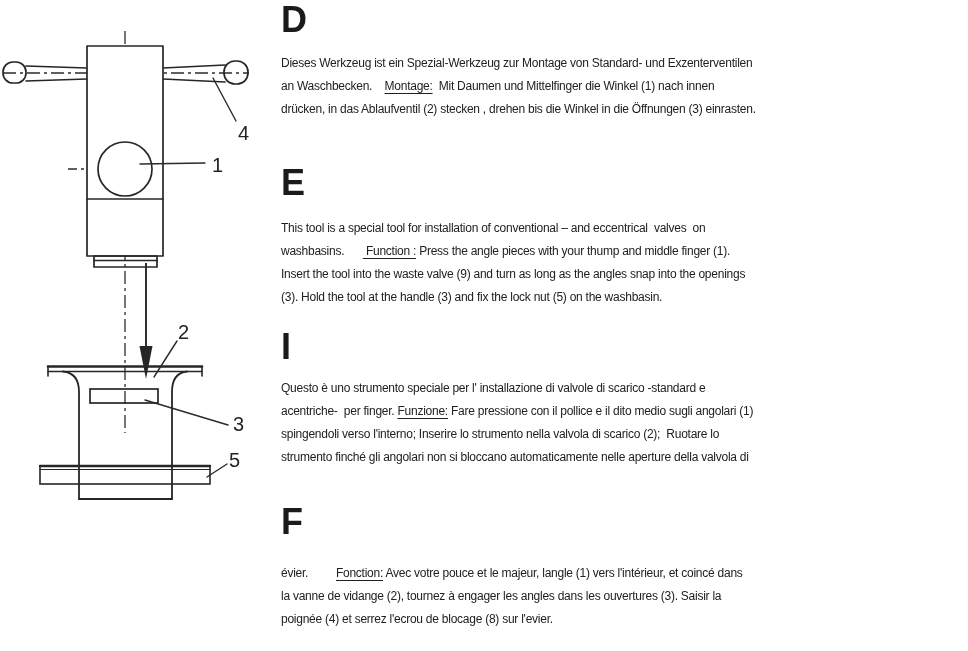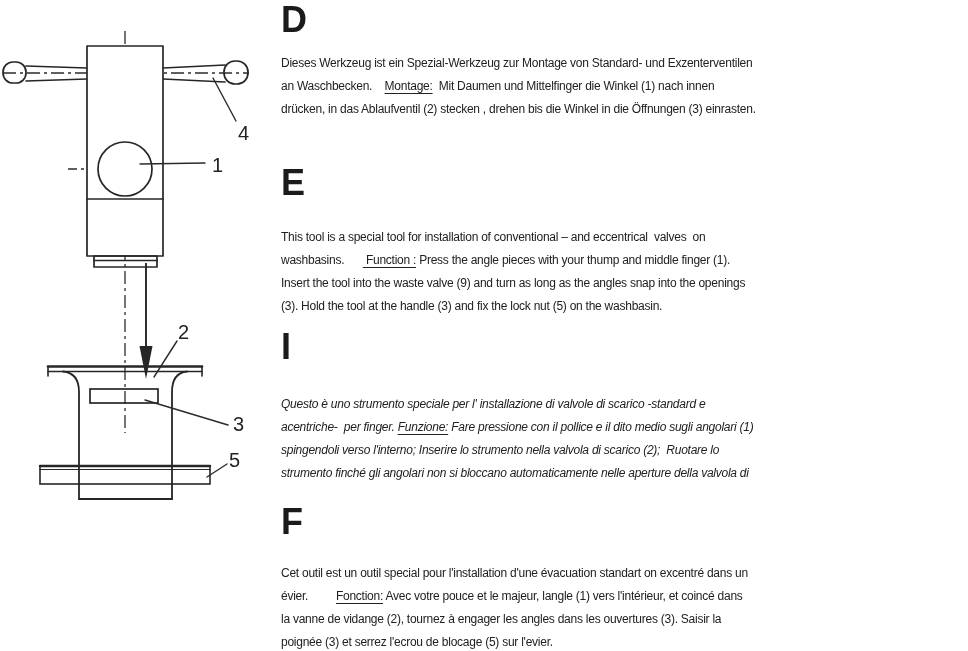--- a/index.html
+++ b/index.html
@@ -45,22 +45,22 @@
     line-height: 40px;
     color: #1b1b1b;
   }
   .para {
     font-size: 12px;
     line-height: 23px;
     letter-spacing: -0.25px;
     color: #212121;
   }
   .sec-d .para { margin-top: 12px; }
-  .sec-e .para { margin-top: 23px; }
-  .sec-i .para { margin-top: 26px; font-style: italic; }
+  .sec-e .para { margin-top: 14px; }
+  .sec-i .para { margin-top: 10px; }
   .sec-f .para { margin-top: 20px; }
   .para .line { white-space: pre; }
   .para .u {
     text-decoration: underline;
     text-underline-offset: 3px;
   }
 </style>
 </head>
 <body>
 
@@ -143,19 +143,18 @@
     <div class="para">
         <div class="line"><span>Questo è uno strumento speciale per l' installazione di valvole di scarico -standard e</span></div>
         <div class="line"><span>acentriche-  per finger. </span><span class="u">Funzione:</span><span> Fare pressione con il pollice e il dito medio sugli angolari (1)</span></div>
         <div class="line"><span>spingendoli verso l'interno; Inserire lo strumento nella valvola di scarico (2);  Ruotare lo</span></div>
         <div class="line"><span>strumento finché gli angolari non si bloccano automaticamente nelle aperture della valvola di</span></div>
       </div>
   </div>
   <div class="sec sec-f">
     <div class="heading">F</div>
     <div class="para">
-        <div class="line"><span>Cet outil est un outil special pour l'installation d'une évacuation standart on excentré dans un</span></div>
         <div class="line"><span>évier.         </span><span class="u">Fonction:</span><span> Avec votre pouce et le majeur, langle (1) vers l'intérieur, et coincé dans</span></div>
         <div class="line"><span>la vanne de vidange (2), tournez à engager les angles dans les ouvertures (3). Saisir la</span></div>
-        <div class="line"><span>poignée (3) et serrez l'ecrou de blocage (5) sur l'evier.</span></div>
+        <div class="line"><span>poignée (4) et serrez l'ecrou de blocage (8) sur l'evier.</span></div>
       </div>
   </div>
 </div>
 
 </body></html>

